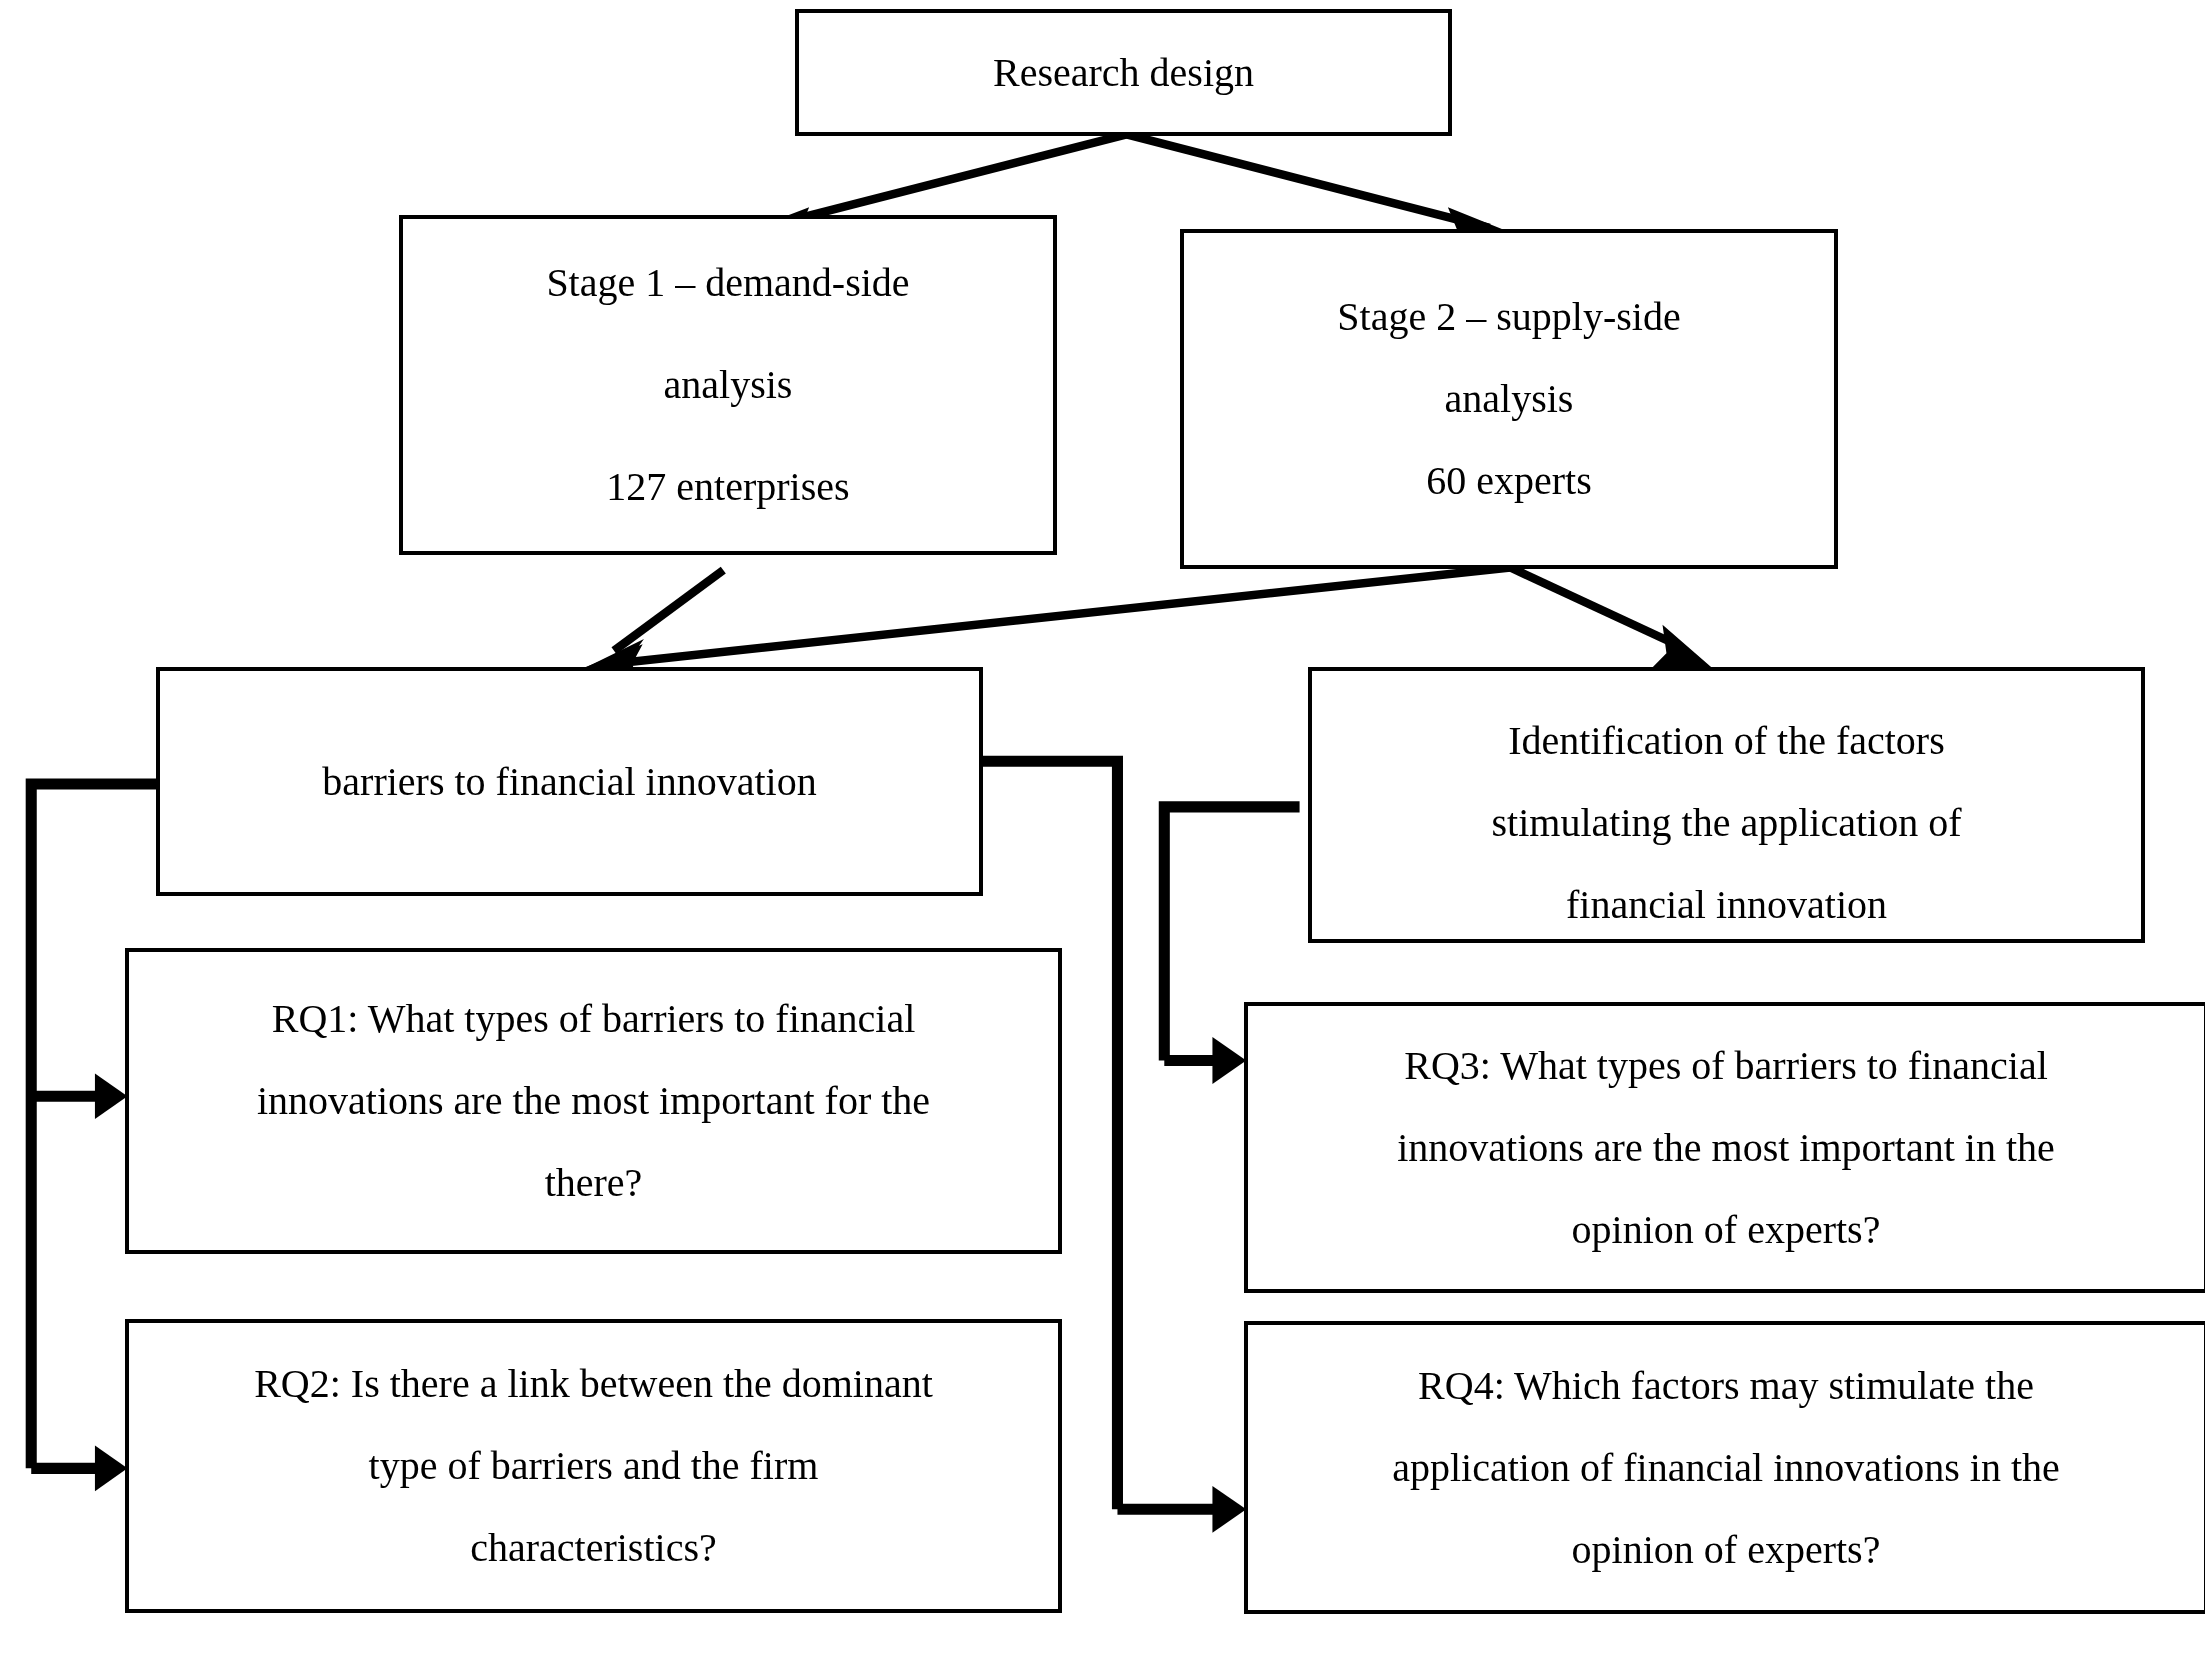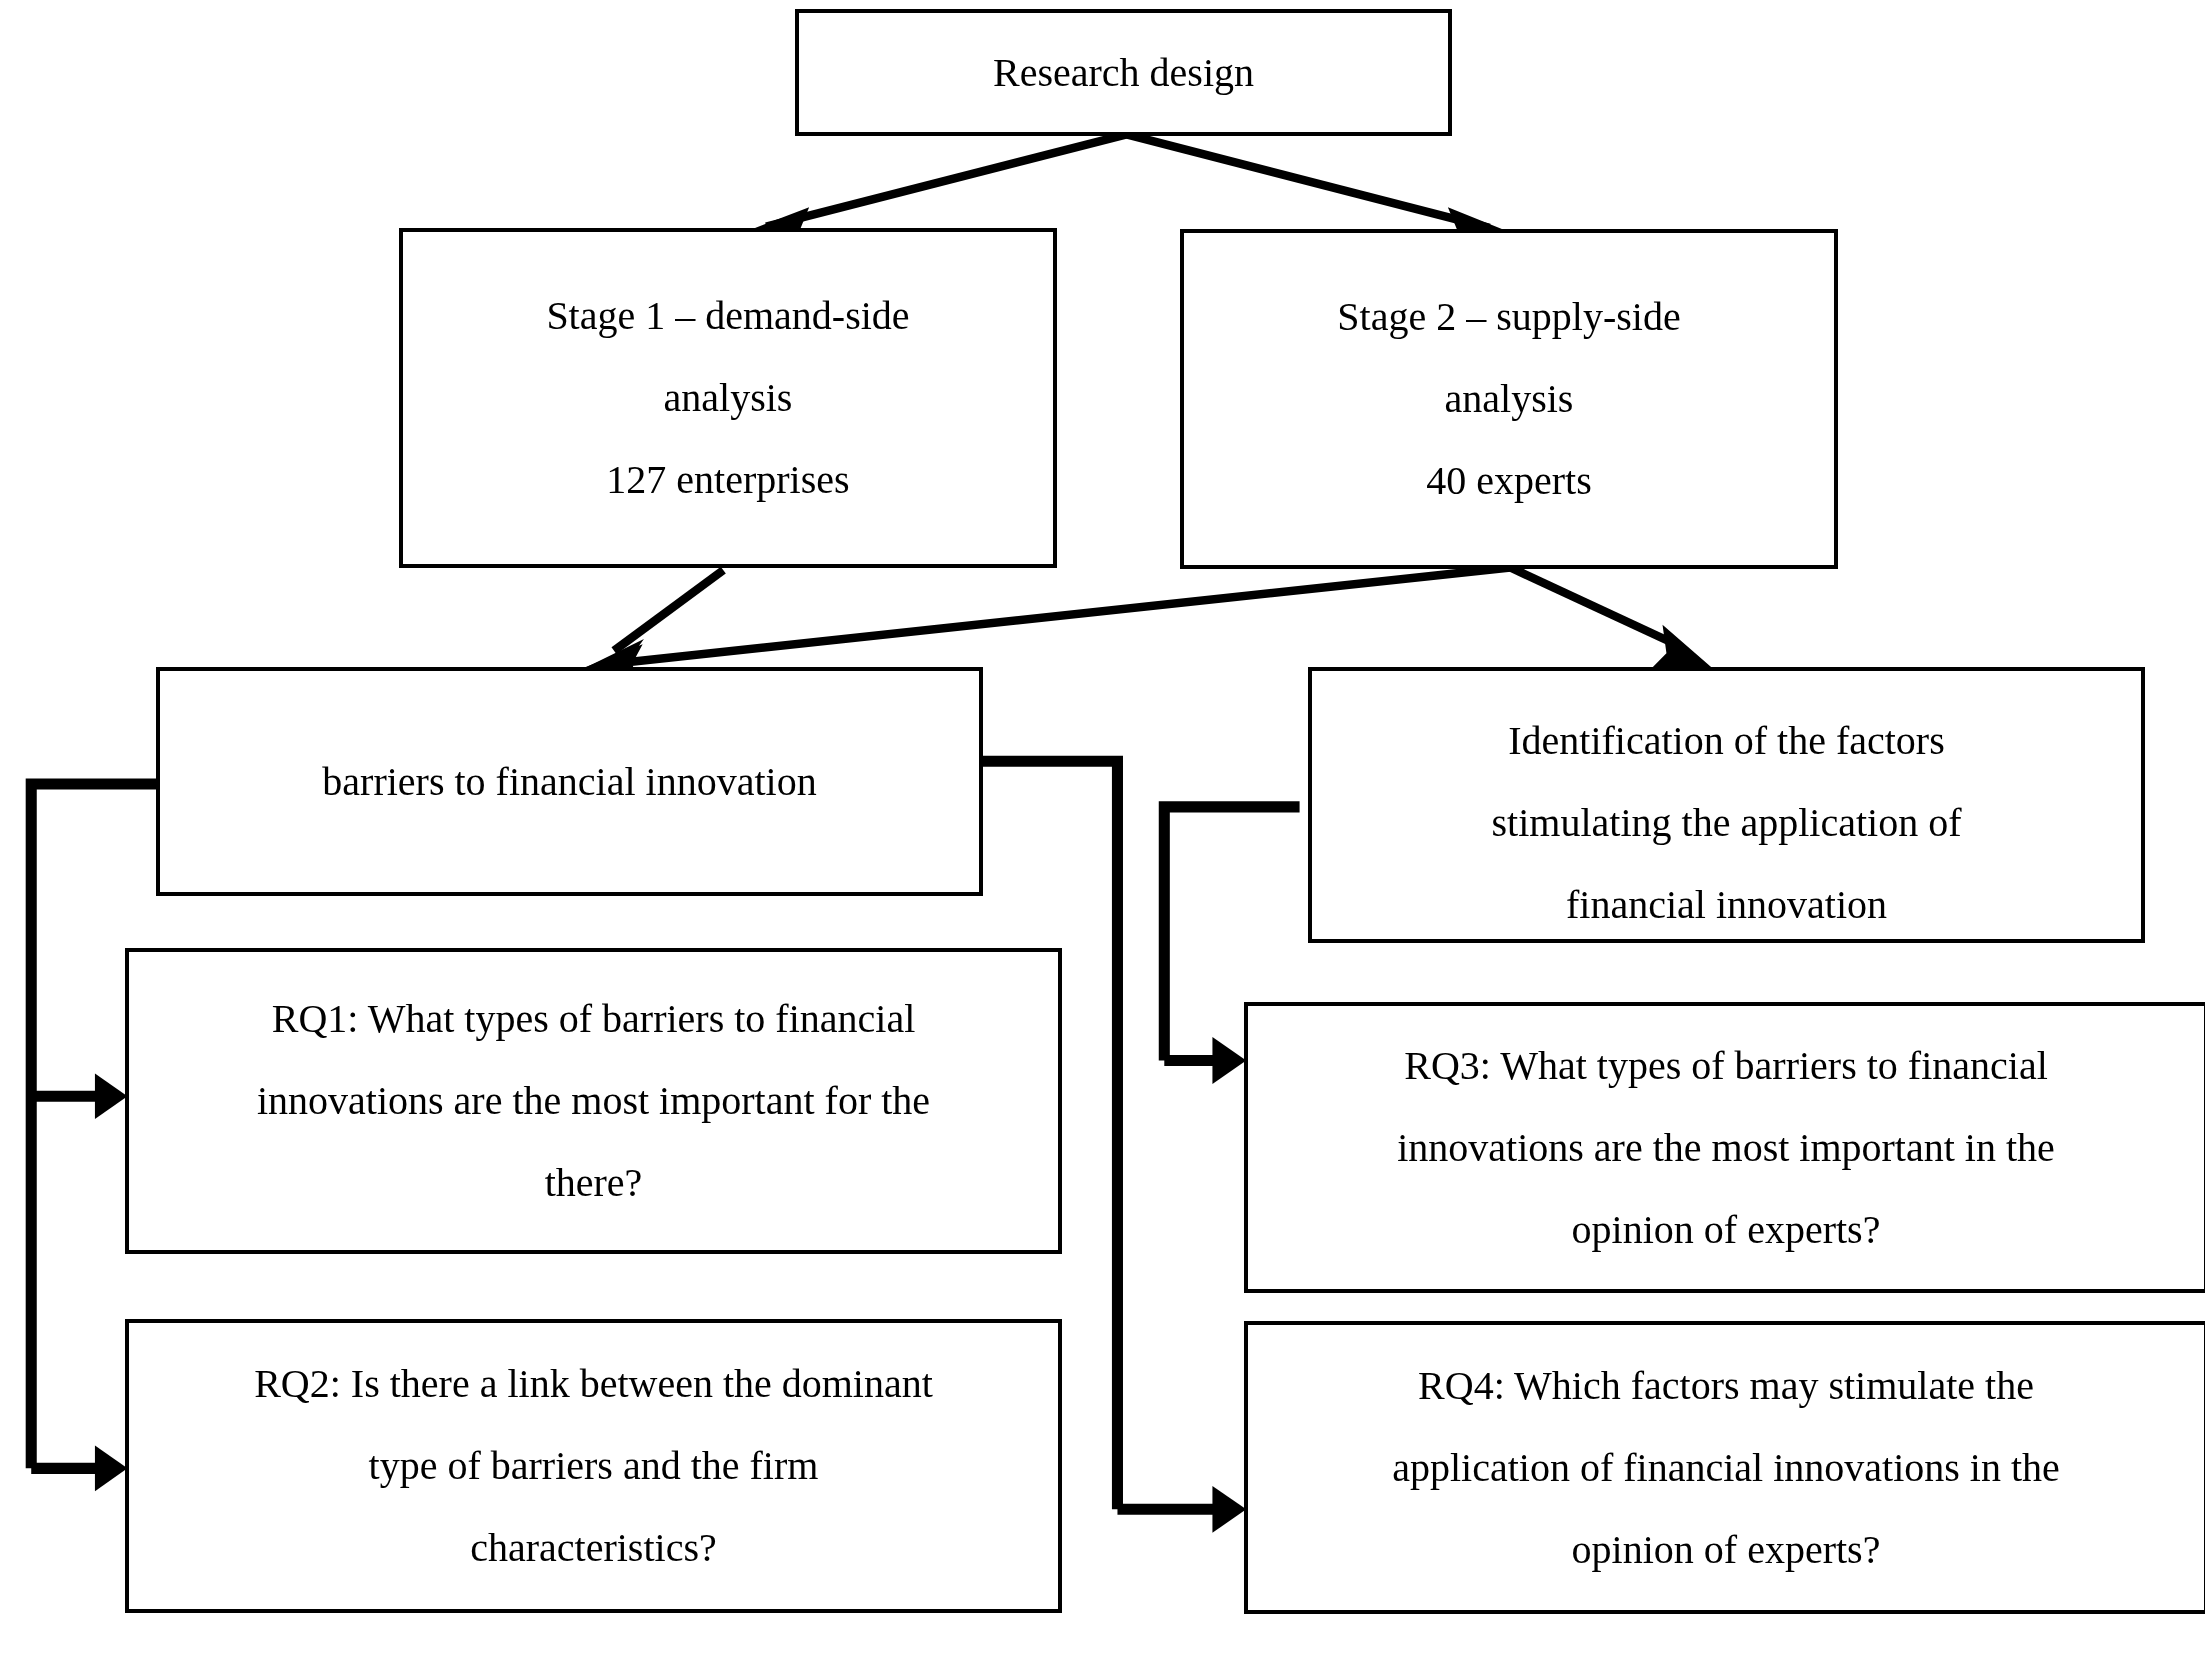--- a/index.html
+++ b/index.html
@@ -99,30 +99,30 @@
       <path d="M 1998 1240 L 1790 1240 L 1790 1630" stroke="#000" stroke-width="17" fill="none"></path>
       <path d="M 1790 1630 L 1866 1630" stroke="#000" stroke-width="17" fill="none"></path>
       <path d="M 1916 1630 L 1864 1594 L 1864 1666 Z" fill="#000"></path>
     </g>
   </svg>
 
   <div class="node root" style="left:795px; top:9px; width:657px; height:127px;">
     <span class="ln">Research design</span>
   </div>
 
-  <div class="node" style="left:399px; top:228px; width:658px; height:340px;">
+  <div class="node" style="left:399px; top:215px; width:658px; height:340px;gap:20px;">
     <span class="ln">Stage 1 – demand-side</span>
     <span class="ln">analysis</span>
     <span class="ln">127 enterprises</span>
   </div>
 
   <div class="node" style="left:1180px; top:229px; width:658px; height:340px;">
     <span class="ln">Stage 2 – supply-side</span>
     <span class="ln">analysis</span>
-    <span class="ln">40 experts</span>
+    <span class="ln">60 experts</span>
   </div>
 
   <div class="node" style="left:156px; top:667px; width:827px; height:229px;">
     <span class="ln">barriers to financial innovation</span>
   </div>
 
   <div class="node clipped" style="left:1300px; top:667px; width:837px; height:276px;margin-left:8px;">
     <span class="ln">Identification of the factors</span>
     <span class="ln">stimulating the application of</span>
     <span class="ln">financial innovation</span>

